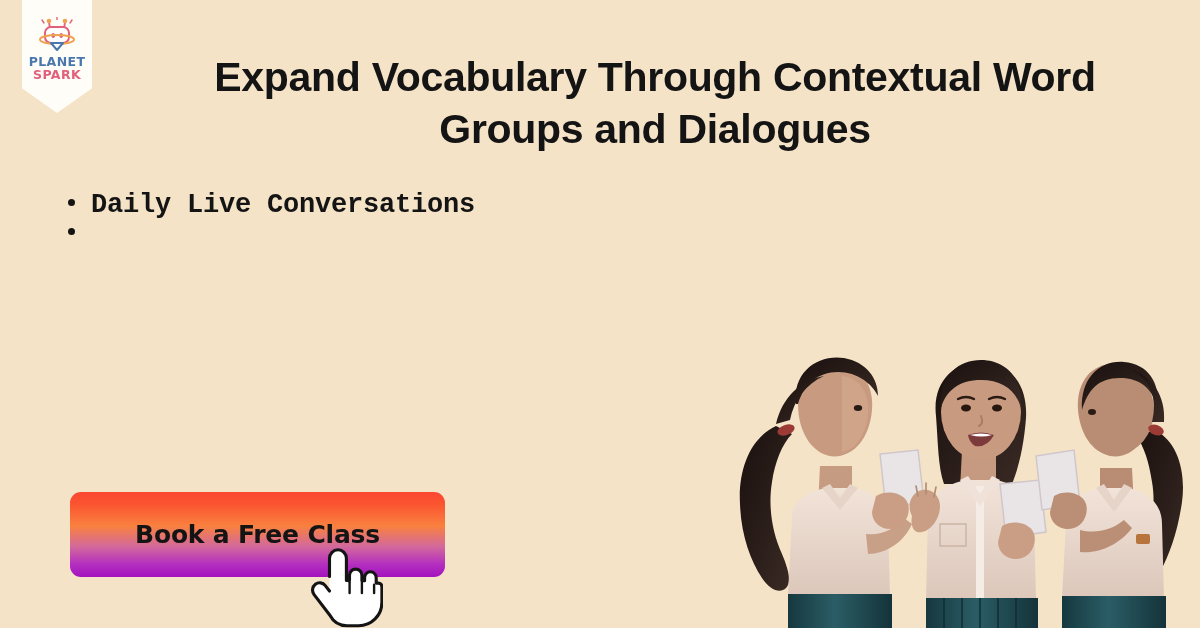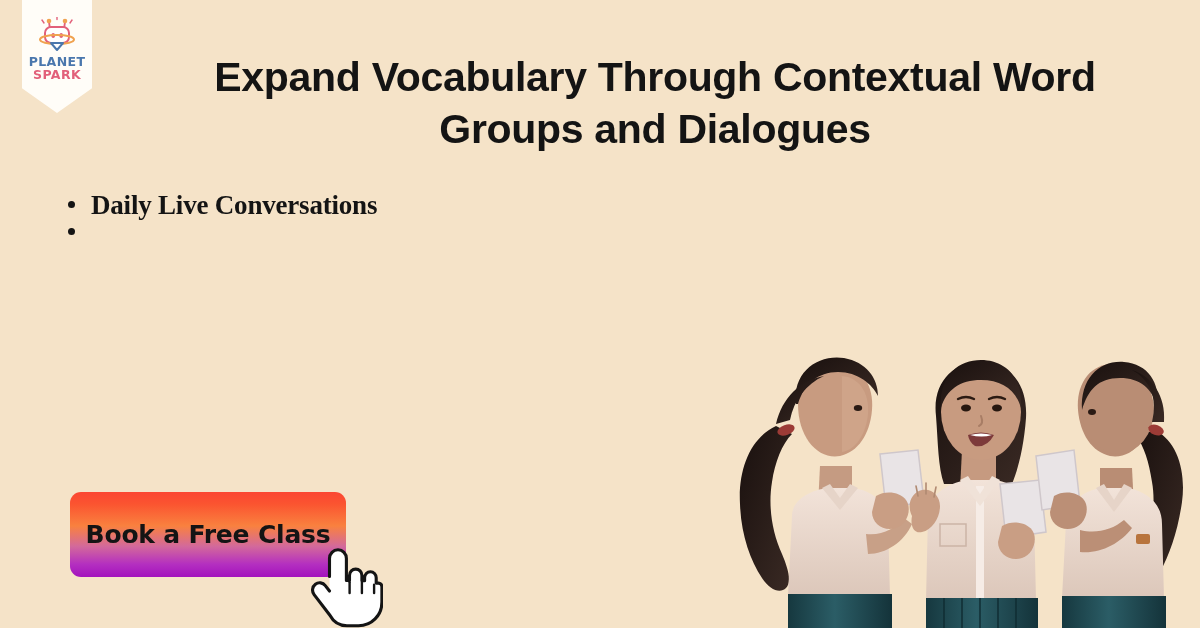--- a/index.html
+++ b/index.html
@@ -83,33 +83,33 @@
     height: 7px;
     border-radius: 50%;
     background: #141414;
     margin-right: 16px;
     flex: 0 0 auto;
     position: relative;
     top: -6px;
   }
   .bullet-text {
     color: #141414;
-    font-family: Liberation Serif, serif;
+    font-family: Liberation Mono, monospace;
     font-weight: bold;
     font-size: 27px;
     line-height: 34px;
     letter-spacing: -0.2px;
   }
 
   
   #cta-button {
     position: absolute;
     left: 70px;
     top: 492px;
-    width: 276px;
+    width: 375px;
     height: 85px;
     border: none;
     border-radius: 11px;
     background: linear-gradient(180deg,
         #fb4632 0%,
         #fb5430 14%,
         #f9813f 40%,
         #d3699b 64%,
         #b42fc0 85%,
         #a312bd 100%);

